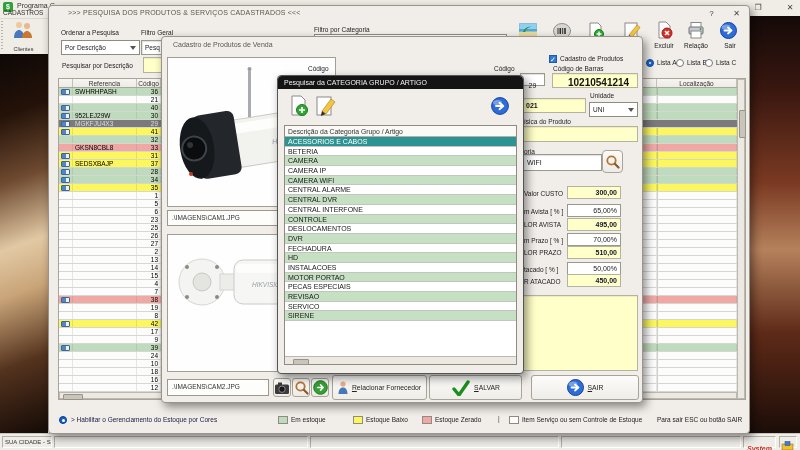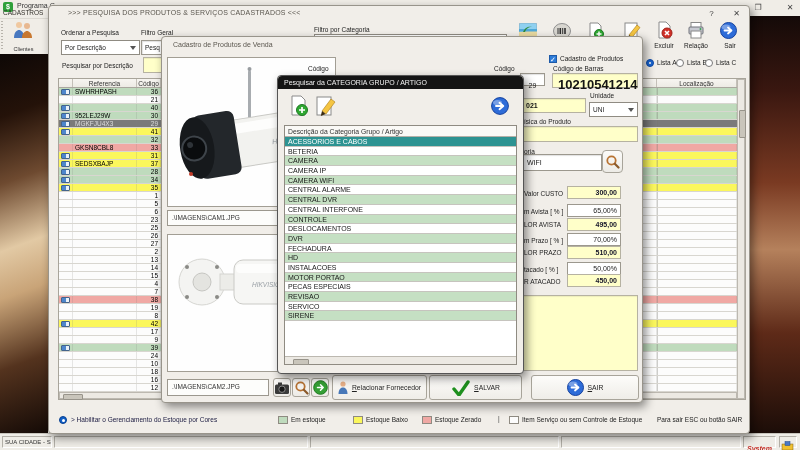--- a/index.html
+++ b/index.html
@@ -621,21 +621,21 @@
     <div class="f" style="left:398px;top:18px;">Cadastro de Produtos</div>
 
     <div class="f" style="left:146px;top:28px;width:40px;">Código</div>
     <div class="f" style="left:332px;top:28px;">Código</div>
     <div class="wbox" style="left:358px;top:36px;width:25px;height:13px;text-align:center;">
       <span style="font-size:7px;line-height:12px;color:#222;">29</span>
     </div>
 
     <div class="f" style="left:391px;top:28px;">Código de Barras</div>
     <div class="ybox" style="left:390px;top:36px;width:86px;height:15px;">
-      <span style="position:absolute;left:5px;top:3px;font-size:13px;font-weight:bold;color:#141414;">10210541214</span>
+      <span style="position:absolute;left:15px;top:3px;font-size:10px;font-weight:bold;color:#141414;">10210541214</span>
     </div>
 
     <div class="ybox" style="left:344px;top:61px;width:80px;height:15px;overflow:hidden;">
       <span style="position:absolute;left:19px;top:3px;font-size:7px;font-weight:bold;color:#141414;">021</span>
     </div>
 
     <div class="f" style="left:428px;top:55px;">Unidade</div>
     <div class="combo" style="left:427px;top:65px;width:49px;height:15px;">
       <span>UNI</span><span class="carrow"></span>
     </div>

